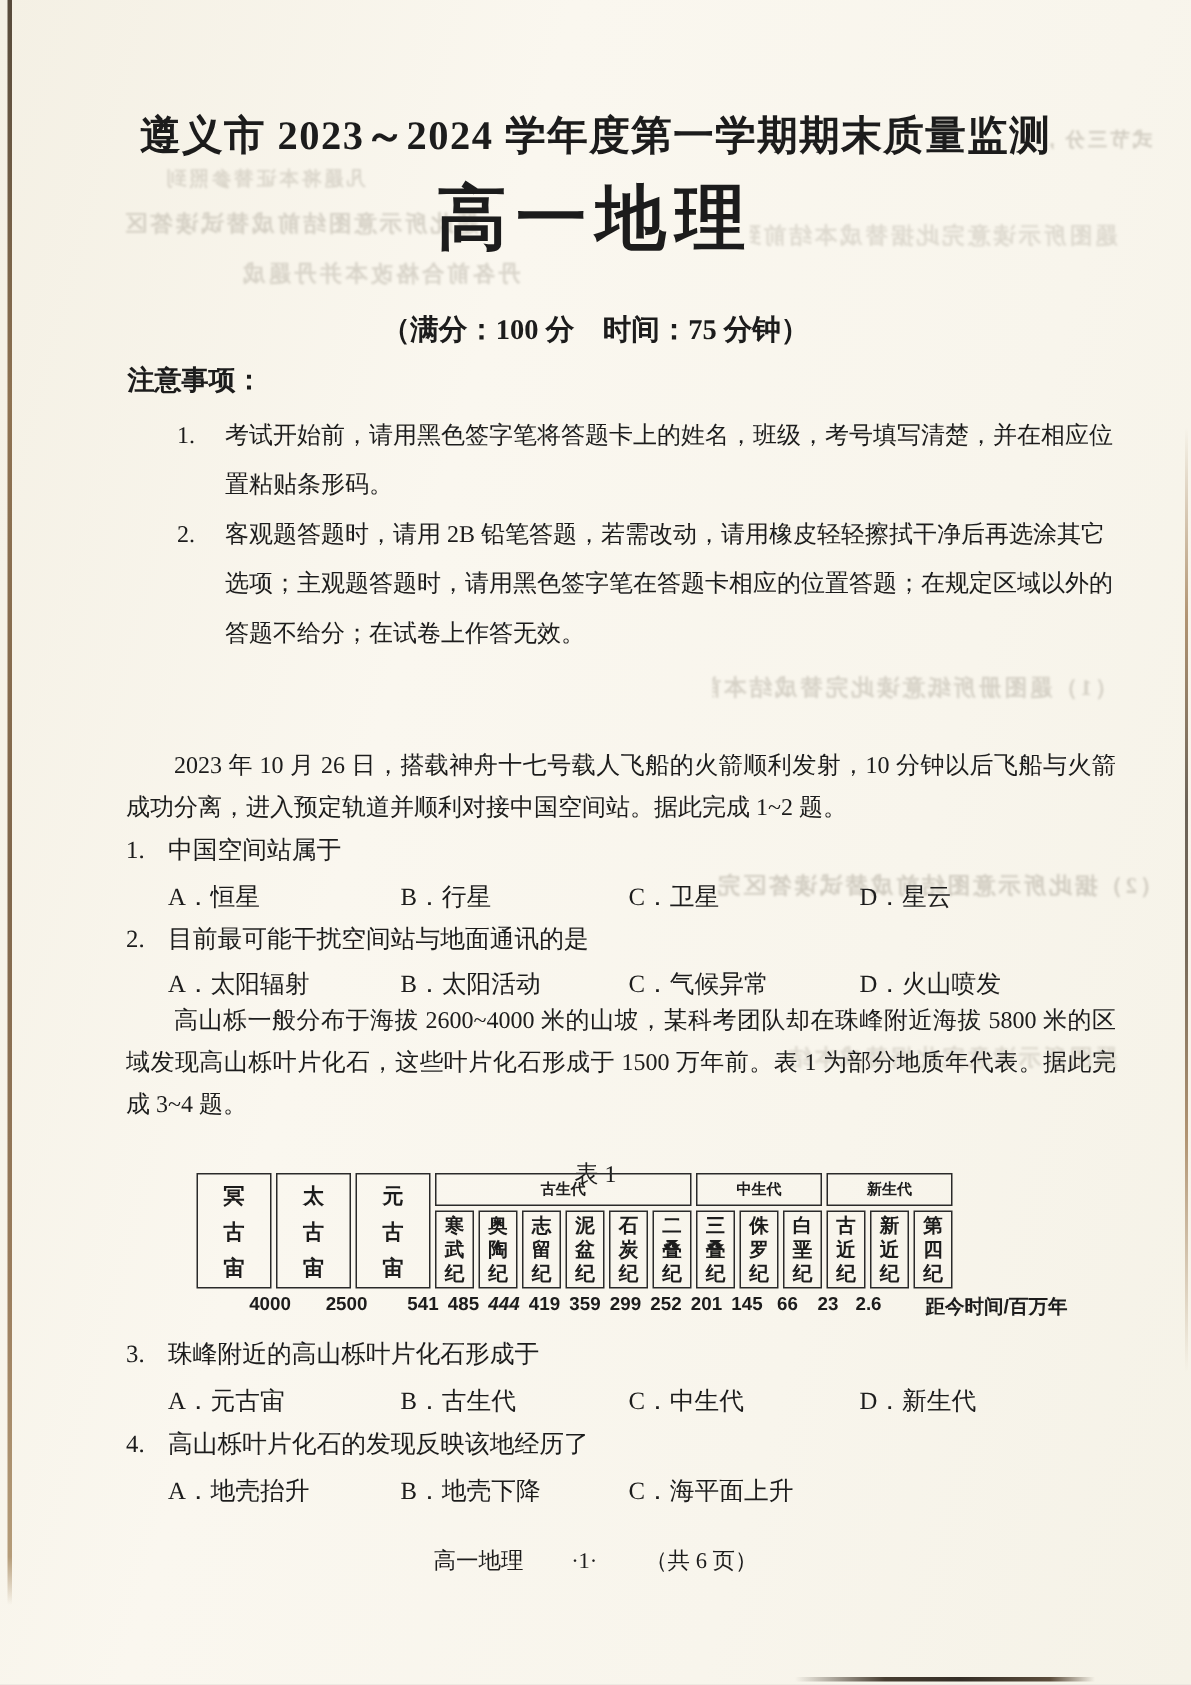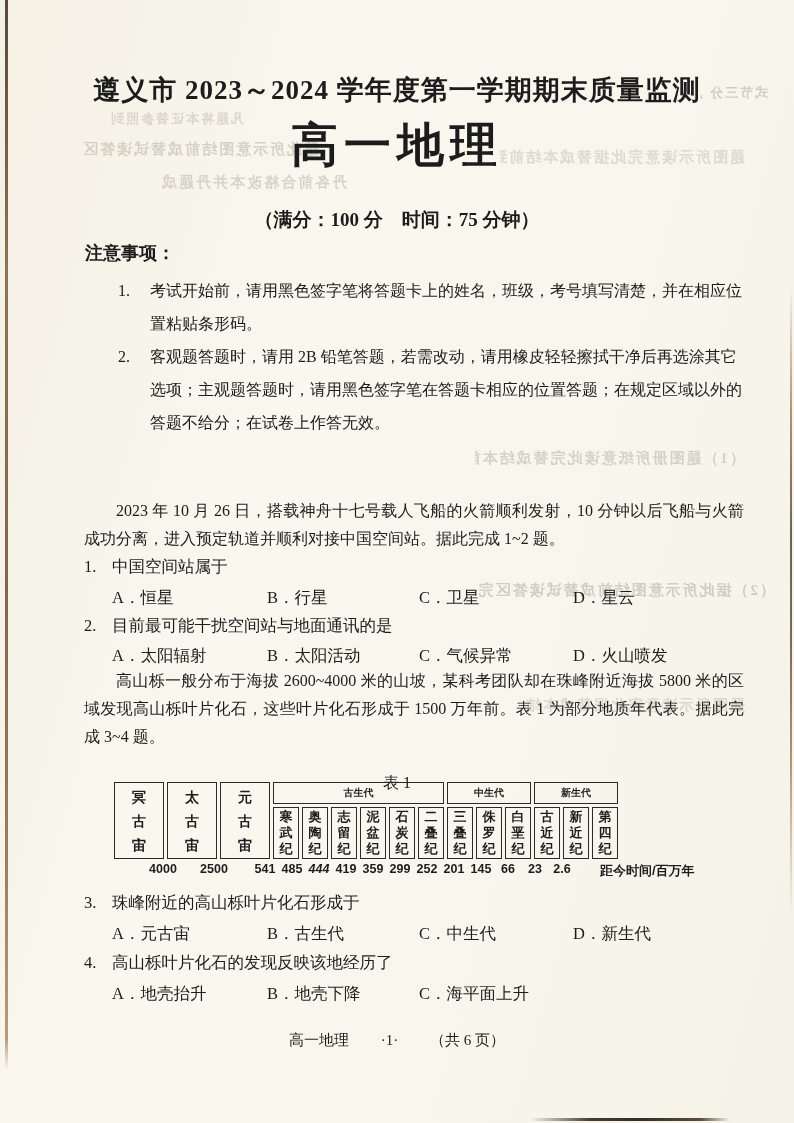--- a/index.html
+++ b/index.html
@@ -45,21 +45,21 @@
   .passage{position:absolute;left:84px;width:660px;font-size:16px;
     line-height:28px;text-align:justify;text-indent:2em;}
   .p1{top:497px;}
   .p2{top:667px;}
   .question{position:absolute;left:84px;width:662px;font-size:16.5px;}
   .q-stem .qnum{display:inline-block;width:28px;}
   .options{position:absolute;left:112px;width:640px;display:grid;
     grid-template-columns:155px 152px 154px auto;font-size:16.5px;}
   
   .tcaption{position:absolute;top:773px;left:0;width:100%;text-align:center;font-size:16px;}
-  .geo-wrap{position:absolute;top:779px;left:111px;width:560px;font-family:"Liberation Sans","DejaVu Sans",sans-serif;}
+  .geo-wrap{position:absolute;top:779px;left:128px;width:560px;font-family:"Liberation Sans","DejaVu Sans",sans-serif;}
   table.geo{border-collapse:separate;border-spacing:3px;}
   table.geo td{border:1.5px solid #2a2a2a;padding:0;text-align:center;
     vertical-align:middle;font-weight:700;color:#1c1c1c;background:transparent;}
   td.eon{width:48px;font-size:14px;line-height:24px;}
   td.era{height:20px;font-size:10px;}
   td.period{width:24px;height:50px;font-size:13px;line-height:16px;}
   .vtext{width:1.1em;margin:0 auto;word-break:break-all;display:block;}
   .ages{position:absolute;top:83px;left:0;width:486px;height:16px;font-size:12.5px;font-weight:700;}
   .ages span{position:absolute;transform:translateX(-50%);white-space:nowrap;}
   .age-unit{position:absolute;top:83px;left:489px;font-size:13px;font-weight:700;white-space:nowrap;}

